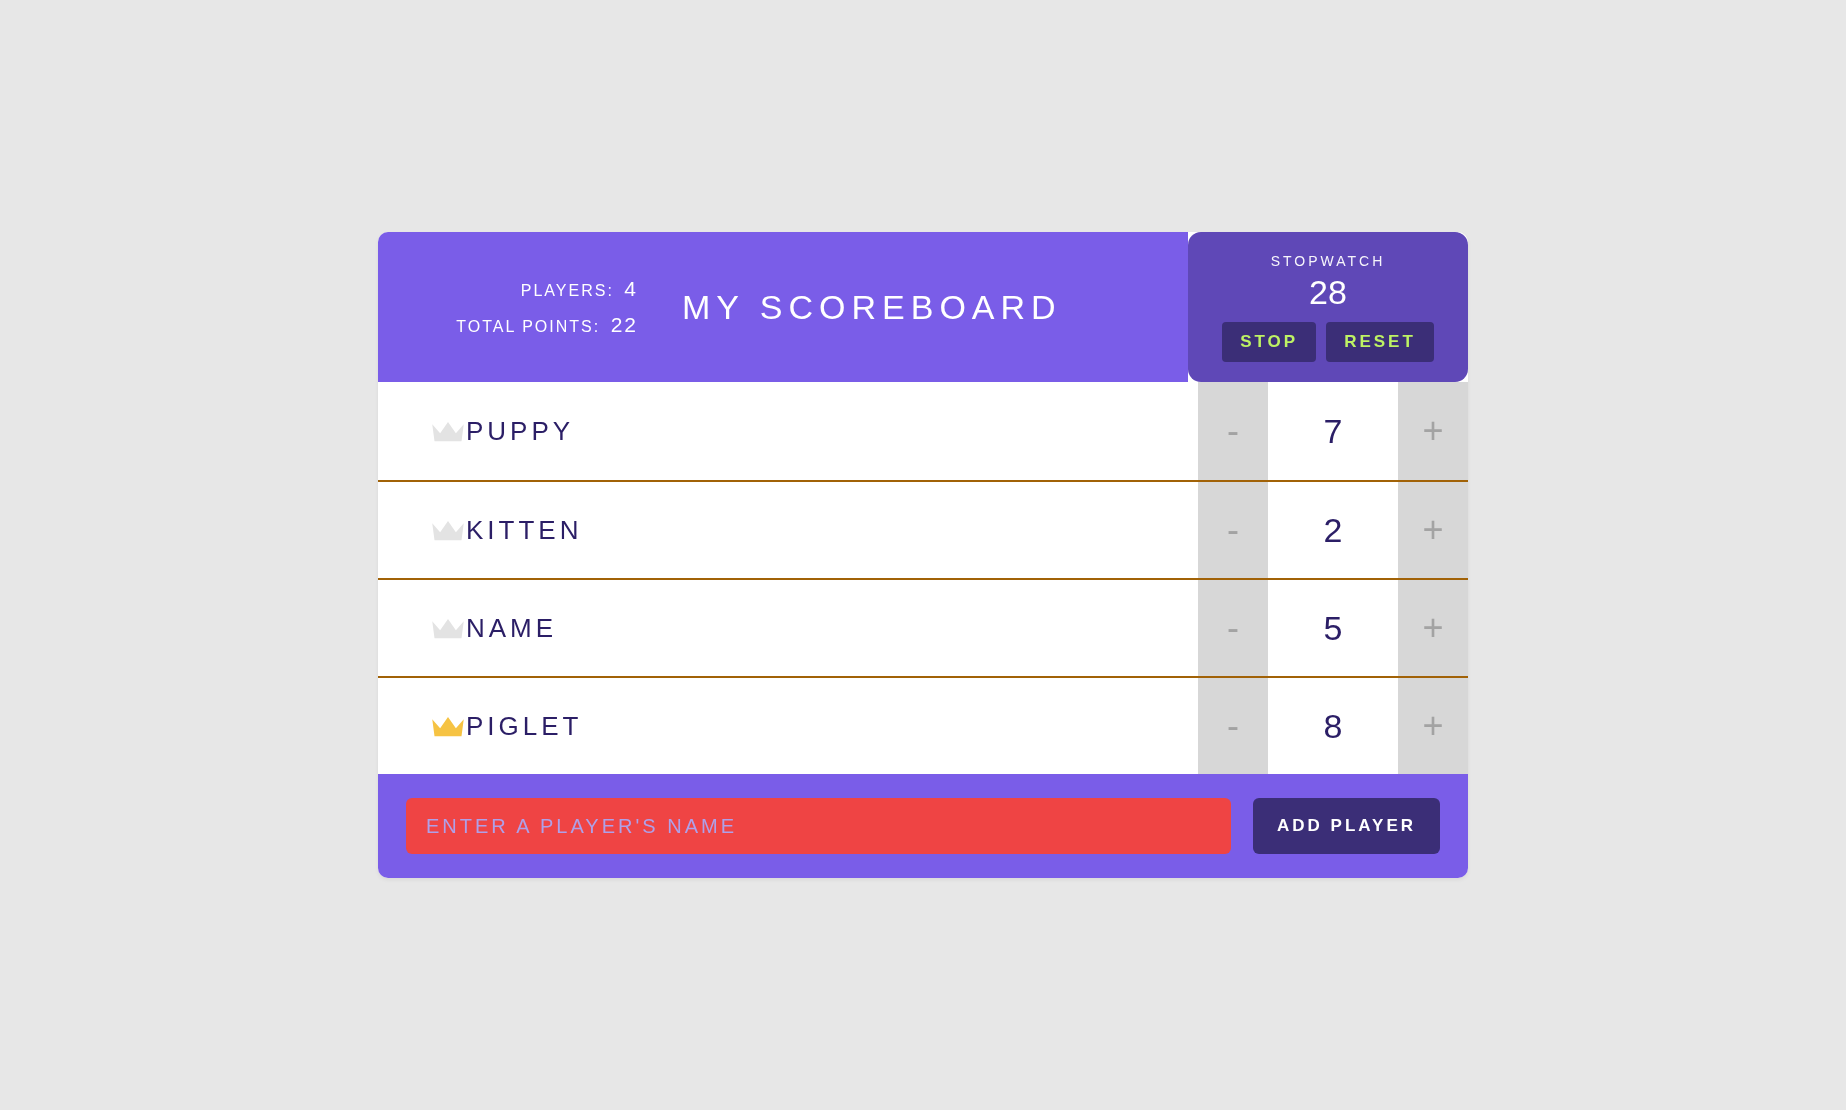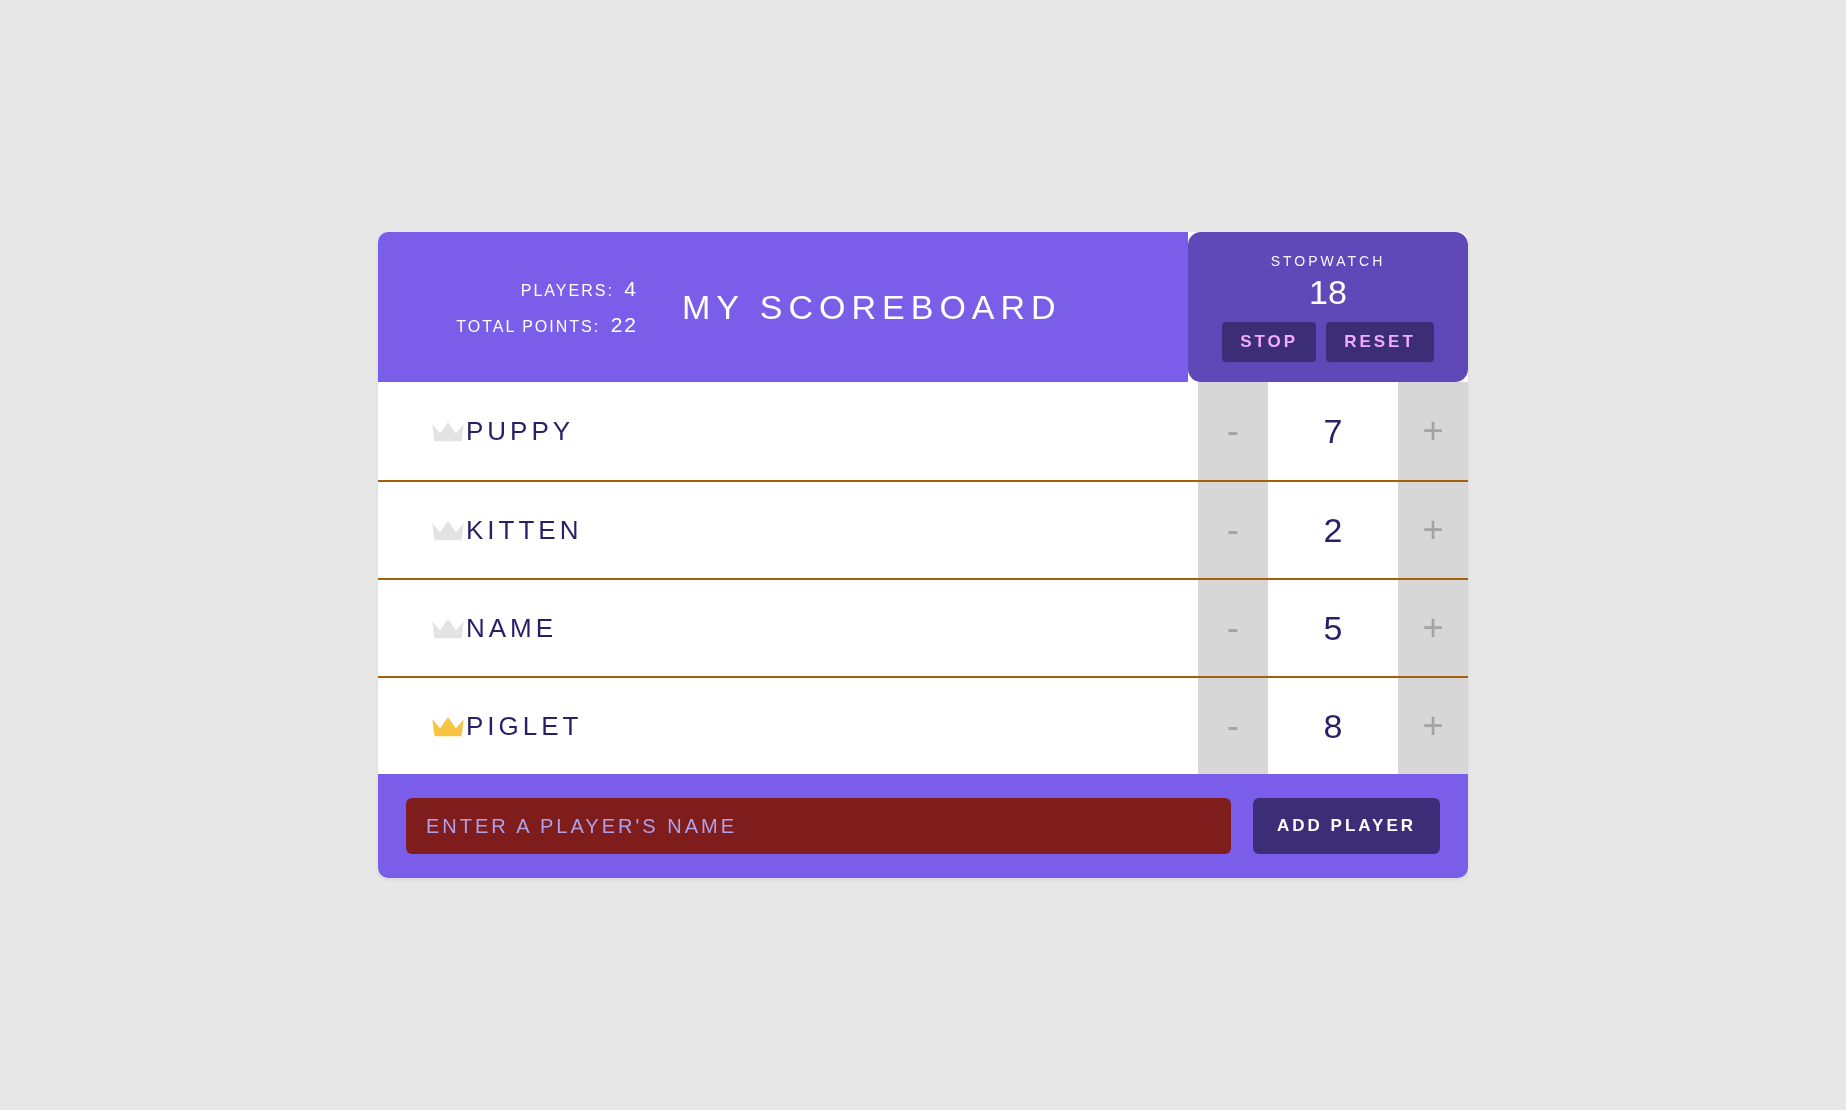--- a/index.html
+++ b/index.html
@@ -69,21 +69,21 @@
     font-weight: 500;
     margin-top: -4px;
   }
   .sw-buttons {
     display: flex;
     gap: 10px;
     margin-top: 2px;
   }
   .sw-btn {
     background: #3b2e77;
-    color: #f0abfc;
+    color: #bef264;
     border: none;
     border-radius: 4px;
     font-size: 17px;
     letter-spacing: 3px;
     font-weight: 600;
     padding: 10px 18px;
     cursor: pointer;
   }
   .players { background: #efeef0; }
   .player-row {
@@ -135,21 +135,21 @@
   }
   .footer {
     background: #7a5de8;
     padding: 24px 28px;
     display: flex;
     gap: 22px;
     align-items: center;
   }
   .name-input {
     flex: 1;
-    background: #7f1d1d;
+    background: #ef4444;
     border: none;
     border-radius: 6px;
     height: 56px;
     padding: 0 20px;
     font-size: 20px;
     letter-spacing: 3px;
     color: #fff;
   }
   .name-input::placeholder {
     color: #afa0e8;
@@ -181,21 +181,21 @@
         </div>
         <div class="row">
           <span>TOTAL POINTS:</span>
           <span class="num">22</span>
         </div>
       </div>
       <div class="title">MY SCOREBOARD</div>
     </div>
     <div class="header-right">
       <div class="sw-label">STOPWATCH</div>
-      <div class="sw-value">18</div>
+      <div class="sw-value">28</div>
       <div class="sw-buttons">
         <button class="sw-btn">STOP</button>
         <button class="sw-btn">RESET</button>
       </div>
     </div>
   </div>
 
   <div class="players" id="players">
       <div class="player-row">
         <div class="p-name">

